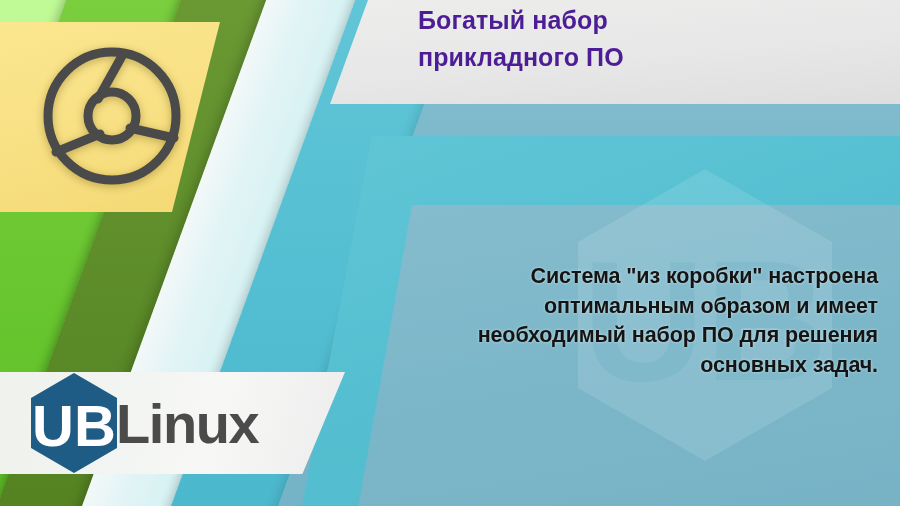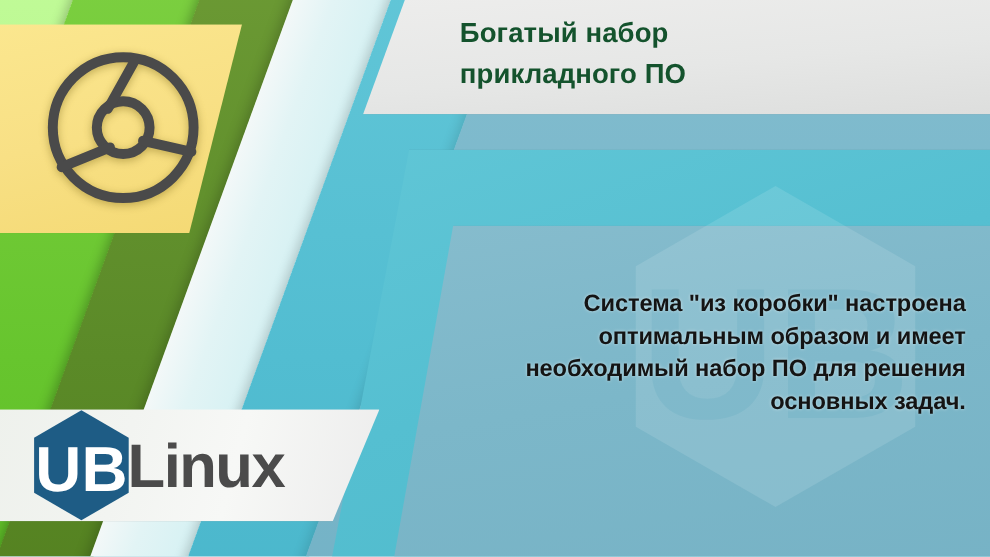--- a/index.html
+++ b/index.html
@@ -125,23 +125,23 @@
     top:0;
     width:575px;
     height:104px;
     background:linear-gradient(175deg,#ededec 0%,#e6e7e6 55%,#dddedd 100%);
     clip-path:polygon(38px 0, 100% 0, 100% 100%, 0 100%);
     box-shadow:0 4px 9px rgba(0,0,0,0.22);
   }
   .title-text{
     position:absolute;
     left:418px;
-    top:12px;
+    top:2px;
     width:470px;
-    color:#14532d;
+    color:#4c1d95;
     font-size:25px;
     font-weight:bold;
     line-height:1.46;
     letter-spacing:0.1px;
     white-space:pre-line;
   }
 
   
   .yellow-card{
     position:absolute;

